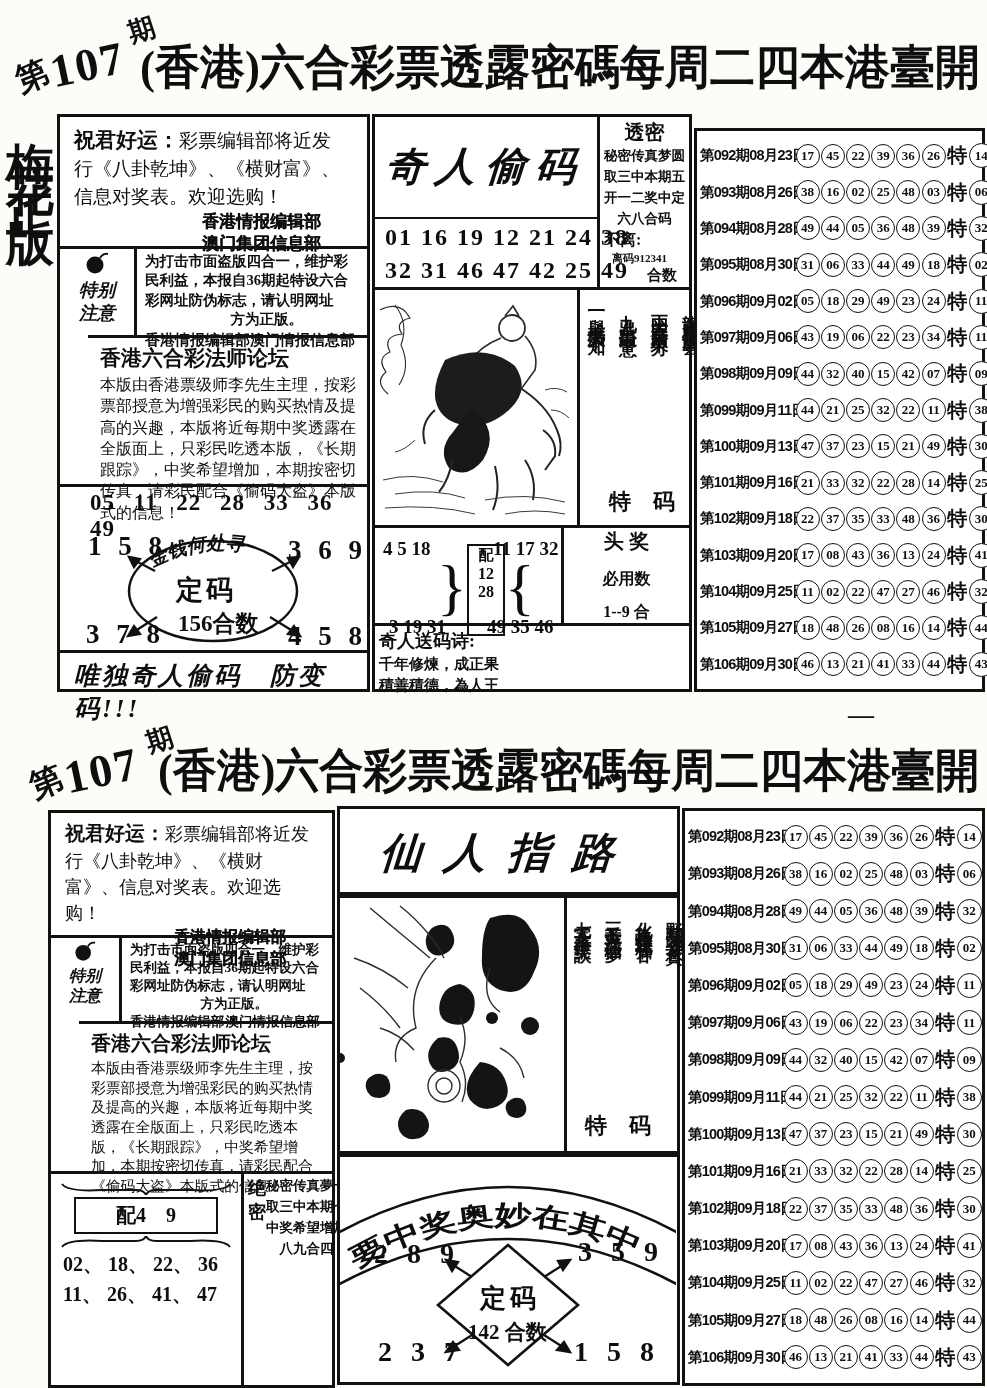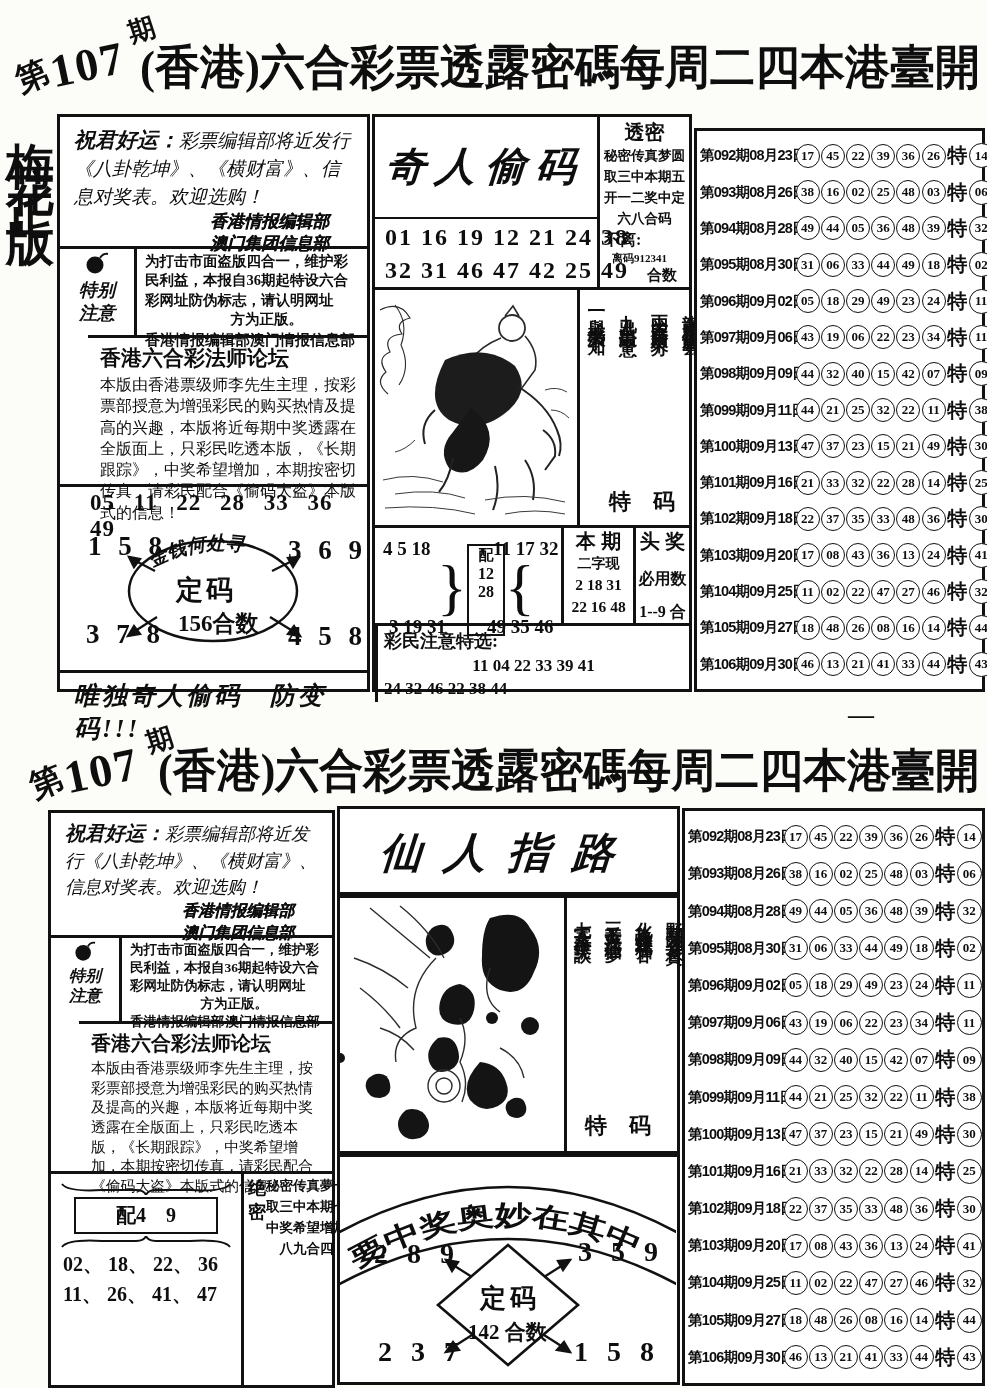--- a/index.html
+++ b/index.html
@@ -12,21 +12,21 @@
   .hdr-no{font-size:46px;font-weight:900;transform:rotate(-12deg);display:inline-block;letter-spacing:2px;}
   .hdr-qi{font-size:27px;font-weight:900;transform:rotate(-18deg);display:inline-block;}
   .hdr-title{font-size:45px;font-weight:900;letter-spacing:0px;transform:scaleY(1.04);transform-origin:left top;}
   .edition{writing-mode:vertical-rl;text-orientation:upright;font-size:48px;font-weight:900;letter-spacing:26px;line-height:1;}
   
   .bx{border:3.5px solid #111;background:#fff;box-sizing:border-box;}
   .sec{box-sizing:border-box;}
   .bt{border-top:3px solid #111;}
   .bl{border-left:3px solid #111;}
   
-  .greet{padding:8px 12px 0 14px;font-size:19px;line-height:1.45;font-style:italic;}
+  .greet{padding:8px 20px 0 14px;font-size:19px;line-height:1.45;}
   .greet b.lead{font-size:21px;}
   .sig{font-weight:900;font-size:17px;text-align:right;padding-right:26px;line-height:1.35;
        font-family:"Liberation Sans",sans-serif;text-shadow:0.6px 0 #000;}
   
   .notice{display:flex;}
   .notice-left{width:66px;flex:none;border-right:3px solid #111;padding:2px 4px;text-align:center;}
   .notice-label{font-size:18px;font-weight:700;font-style:italic;line-height:1.25;}
   .notice-body{padding:3px 8px;font-size:14.5px;font-weight:700;line-height:1.34;flex:1;}
   .notice-right{text-align:right;padding-right:56px;}
   .notice-sigs{display:flex;justify-content:space-between;font-weight:700;font-size:15px;padding:0 4px 0 0;}
@@ -131,21 +131,21 @@
             <path d="M69,38 l11,2 -6,8 z" fill="#111"></path>
           <line x1="212" y1="52" x2="236" y2="40"></line>
             <path d="M239,38 l-11,1 5,9 z" fill="#111"></path>
           <line x1="97" y1="98" x2="72" y2="114"></line>
             <path d="M68,117 l6,-10 6,8 z" fill="#111"></path>
           <line x1="210" y1="98" x2="236" y2="114"></line>
             <path d="M240,117 l-12,-2 6,-8 z" fill="#111"></path>
         </g>
       </svg>
     </div>
-    <div class="sec bt slogan" style="flex:1;margin-top:20px;">唯独奇人偷码　防变码!!!</div>
+    <div class="sec bt slogan" style="flex:1;">唯独奇人偷码　防变码!!!</div>
   </div>
 
   <div class="abs bx" style="left:372px;top:114px;width:320px;height:578px;display:flex;flex-direction:column;">
     <div class="sec" style="height:170px;display:flex;">
       <div style="width:222px;flex:none;display:flex;flex-direction:column;">
         <div class="calli" style="height:74px;">奇人偷码</div>
         <div class="pick-rows" style="flex:1;margin-top:18px;">
             <div class="pick-row">01  16  19 12 21 24 38</div>
             <div class="pick-row">32  31  46  47  42 25 49</div>
           </div>
@@ -207,37 +207,31 @@
         <span class="abs brace-glyph" style="left:62px;top:28px;">}</span>
         <div class="abs pei-box" style="left:92px;top:16px;width:34px;height:88px;">
           <div style="font-size:15px;font-weight:900;">配</div>
           <div style="font-size:16px;font-weight:700;">12</div>
           <div style="font-size:16px;font-weight:700;">28</div>
         </div>
         <span class="abs brace-glyph" style="left:130px;top:28px;">{</span>
         <span class="abs num-serif" style="left:118px;top:10px;font-size:19px;">11 17 32</span>
         <span class="abs num-serif" style="left:112px;top:88px;font-size:19px;">49 35 46</span>
       </div>
-      <div class="bl" style="width:69px;flex:none;text-align:center;">
-        <div class="cell-title">本 期</div>
-        <div style="font-size:14px;font-weight:700;">二字现</div>
-        <div class="num-serif" style="font-size:15.5px;line-height:1.6;">2  18  31</div>
-        <div class="num-serif" style="font-size:15.5px;">22 16 48</div>
-      </div>
       <div class="bl" style="flex:1;text-align:center;">
         <div class="cell-title">头 奖</div>
         <div style="font-size:16px;font-weight:700;margin-top:14px;">必用数</div>
         <div class="num-serif" style="font-size:16px;margin-top:12px;">1--9 合</div>
       </div>
     </div>
     <div class="sec bt" style="flex:1;display:flex;">
-      <div class="bl" style="flex:1;padding:3px 6px;">
-        <div style="font-size:18px;font-weight:900;">彩民注意特选:</div>
-        <div class="num-serif" style="font-size:17px;text-align:center;line-height:1.5;">11 04 22 33 39 41</div>
-        <div class="num-serif" style="font-size:17px;">24  32  46 22  38 44</div>
+      <div style="width:136px;flex:none;padding:3px 4px;">
+        <div style="font-size:18px;font-weight:900;">奇人送码诗:</div>
+        <div style="font-size:15px;font-weight:700;line-height:1.5;">千年修煉，成正果</div>
+        <div style="font-size:15px;font-weight:700;">積善積德，為人王</div>
       </div>
     </div>
   </div>
 
   <div class="abs bx res-box" style="left:694px;top:128px;width:291px;height:564px;">
       <div class="r-row">
         <span class="r-label">第092期08月23日</span>
         <span class="r-ball">17</span>
         <span class="r-ball">45</span>
         <span class="r-ball">22</span>

